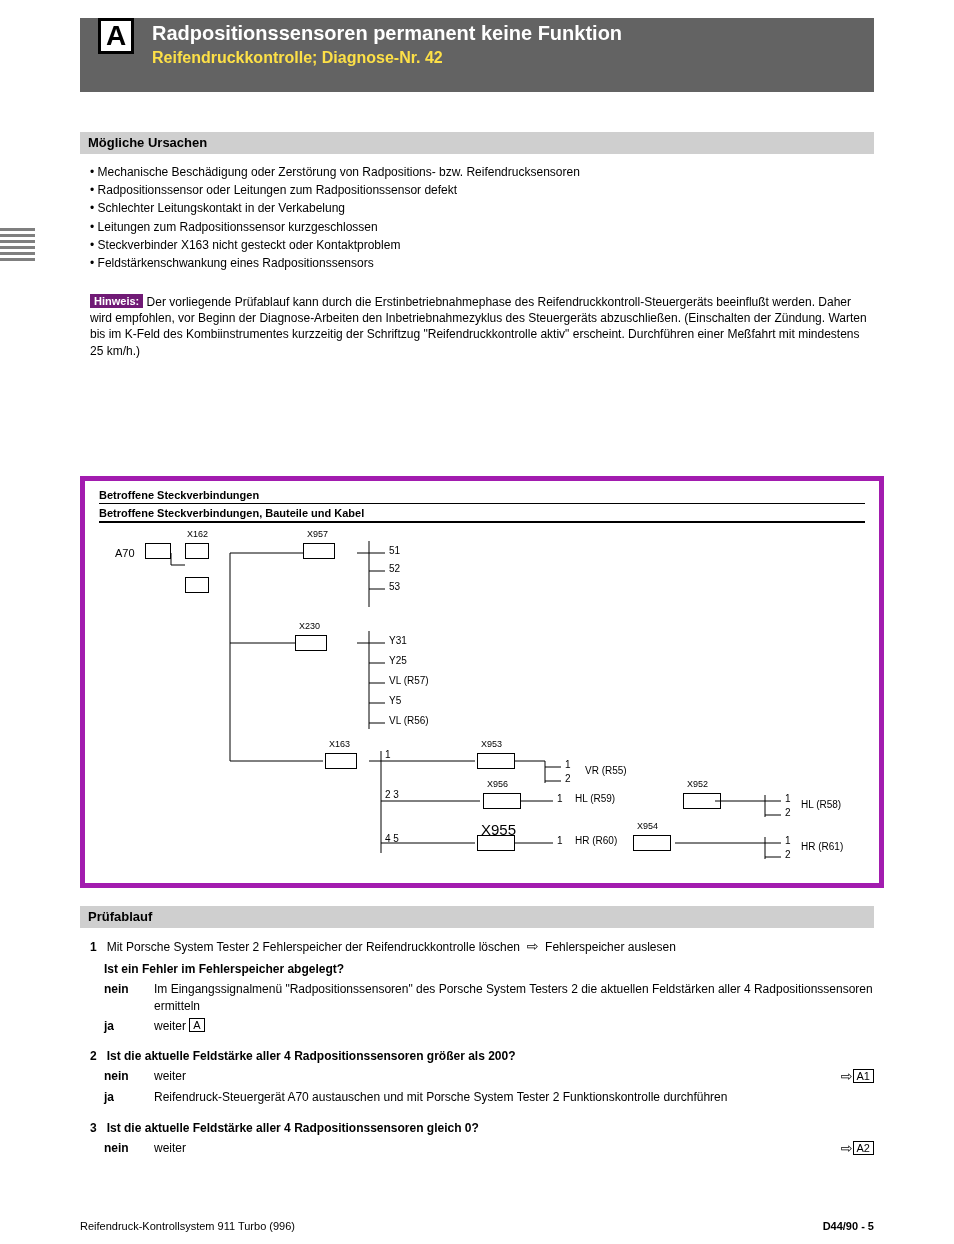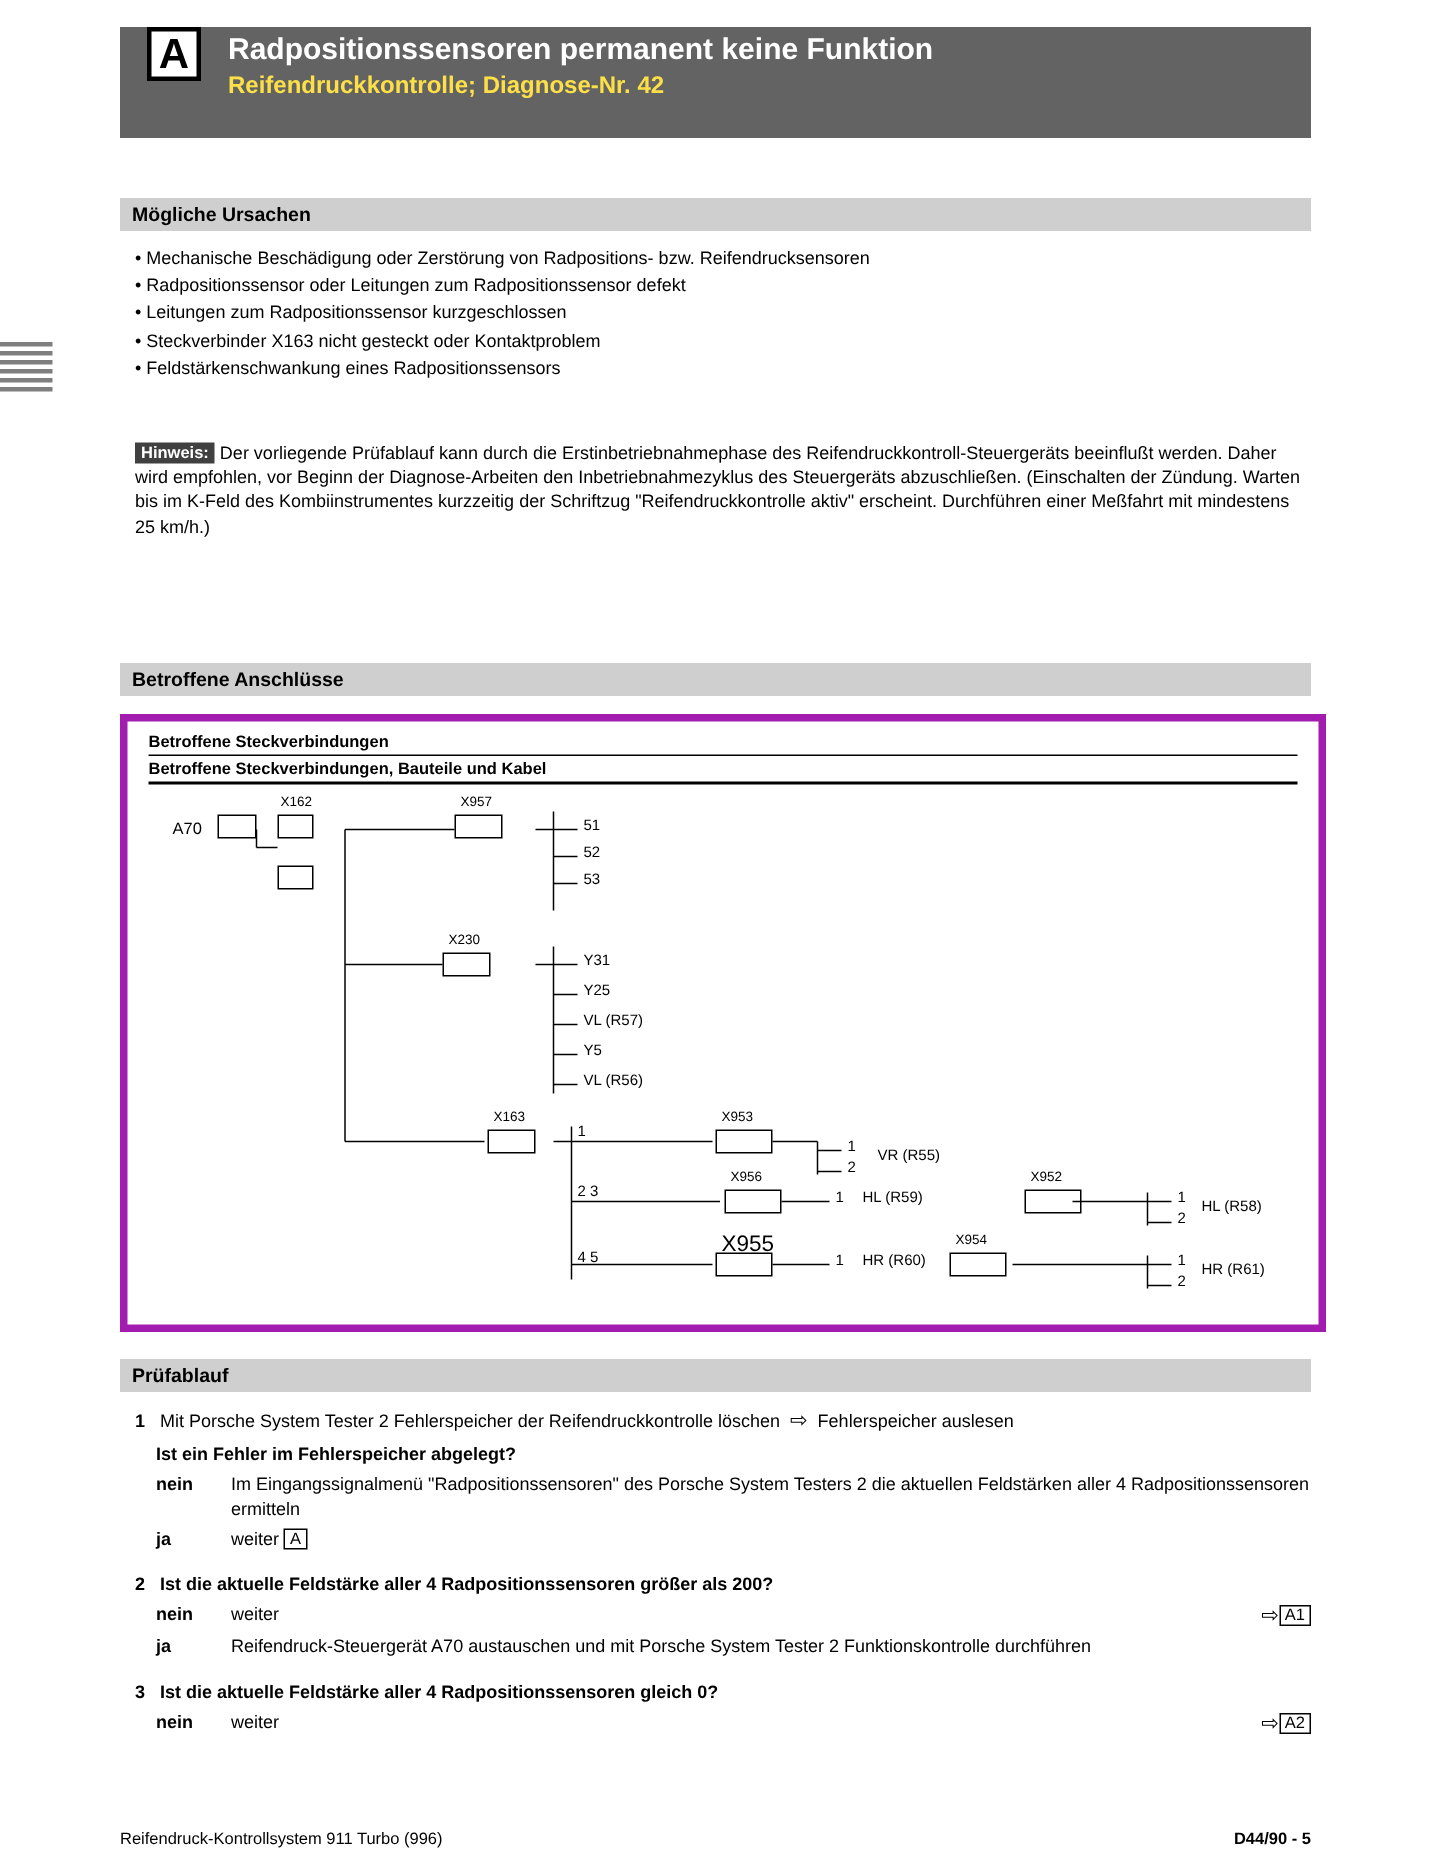--- a/index.html
+++ b/index.html
@@ -5,21 +5,21 @@
 html,body{margin:0;padding:0;background:#fff;font-family:Helvetica,Arial,sans-serif;color:#000}
 .page{width:954px;height:1244px;position:relative;margin:0 auto}
 .edge-stripe{position:absolute;left:0;top:228px}
 .edge-stripe div{width:35px;height:3px;background:#7f7f7f;margin-bottom:3px}
 .banner{position:absolute;left:80px;top:18px;width:794px;height:74px;background:#636363}
 .alpha-box{position:absolute;left:18px;top:0;width:30px;height:30px;border:3px solid #000;background:#fff;font:bold 28px/30px Arial;text-align:center}
 .banner-title{position:absolute;left:72px;top:4px;color:#fff;font:bold 20px Arial}
 .banner-sub{position:absolute;left:72px;top:31px;color:#fde047;font:bold 16px Arial}
 .sec{position:absolute;left:80px;width:794px;height:22px;background:#cfcfcf;font:bold 13px/22px Arial;padding-left:8px;box-sizing:border-box}
 .para{position:absolute;left:80px;width:794px;font:12px/1.35 Helvetica}
-.blackbox{display:inline-block;background:#404040;color:#fff;font:bold 11px Arial;padding:1px 4px;vertical-align:1px}
+.blackbox{display:inline-block;background:#701a75;color:#fff;font:bold 11px Arial;padding:1px 4px;vertical-align:1px}
 .diagram{position:absolute;left:80px;top:476px;width:794px;height:402px;border:5px solid #a21caf;overflow:hidden}
 .diagram svg{position:absolute;left:0;top:0}
 .dlbl{position:absolute;font:11px Helvetica;white-space:nowrap}
 .dbox{position:absolute;border:1px solid #000;font:10px/1 Helvetica;text-align:center}
 .small-a{display:inline-block;border:1px solid #000;font:11px Arial;padding:0 3px;vertical-align:1px}
 .arrow{display:inline-block;font:14px Arial;vertical-align:0}
 .foot{position:absolute;left:80px;bottom:12px;font:11px Helvetica}
 .bullet{margin:2px 0 2px 10px}
 </style>
 </head>
@@ -40,33 +40,33 @@
     <div class="alpha-box">A</div>
     <div class="banner-title">Radpositionssensoren permanent keine Funktion</div>
     <div class="banner-sub">Reifendruckkontrolle; Diagnose-Nr. 42</div>
   </div>
 
   <div class="sec" style="top:132px">Mögliche Ursachen</div>
 
   <div class="para" style="top:162px">
     <div class="bullet">• <span>Mechanische Beschädigung oder Zerstörung von Radpositions- bzw. Reifendrucksensoren</span></div>
     <div class="bullet">• <span>Radpositionssensor oder Leitungen zum Radpositionssensor defekt</span></div>
+    <div class="bullet">• <span>Schlechter Leitungskontakt in der Verkabelung</span></div>
     <div class="bullet">• <span>Leitungen zum Radpositionssensor kurzgeschlossen</span></div>
     <div class="bullet">• <span>Steckverbinder X163 nicht gesteckt oder Kontaktproblem</span></div>
     <div class="bullet">• <span>Feldstärkenschwankung eines Radpositionssensors</span></div>
   </div>
 
   <div class="para" style="top:294px">
     <div style="margin-left:10px">
       <span class="blackbox">Hinweis:</span>
       <span>Der vorliegende Prüfablauf kann durch die Erstinbetriebnahmephase des Reifendruckkontroll-Steuergeräts beeinflußt werden. Daher wird empfohlen, vor Beginn der Diagnose-Arbeiten den Inbetriebnahmezyklus des Steuergeräts abzuschließen. (Einschalten der Zündung. Warten bis im K-Feld des Kombiinstrumentes kurzzeitig der Schriftzug "Reifendruckkontrolle aktiv" erscheint. Durchführen einer Meßfahrt mit mindestens 25 km/h.)</span>
     </div>
   </div>
 
-  <div class="sec" style="top:442px">Betroffene Anschlüsse</div>
 
   <div class="diagram">
     <div class="dlbl" style="left:14px;top:8px;font-weight:bold">Betroffene Steckverbindungen</div>
     <div class="dlbl" style="left:14px;top:26px;font-weight:bold">Betroffene Steckverbindungen, Bauteile und Kabel</div>
     <div style="position:absolute;left:14px;top:22px;width:766px;border-top:1px solid #000"></div>
     <div style="position:absolute;left:14px;top:40px;width:766px;border-top:2px solid #000"></div>
 
     <svg width="794" height="402">
       <g stroke="#000" stroke-width="1" fill="none">
 

